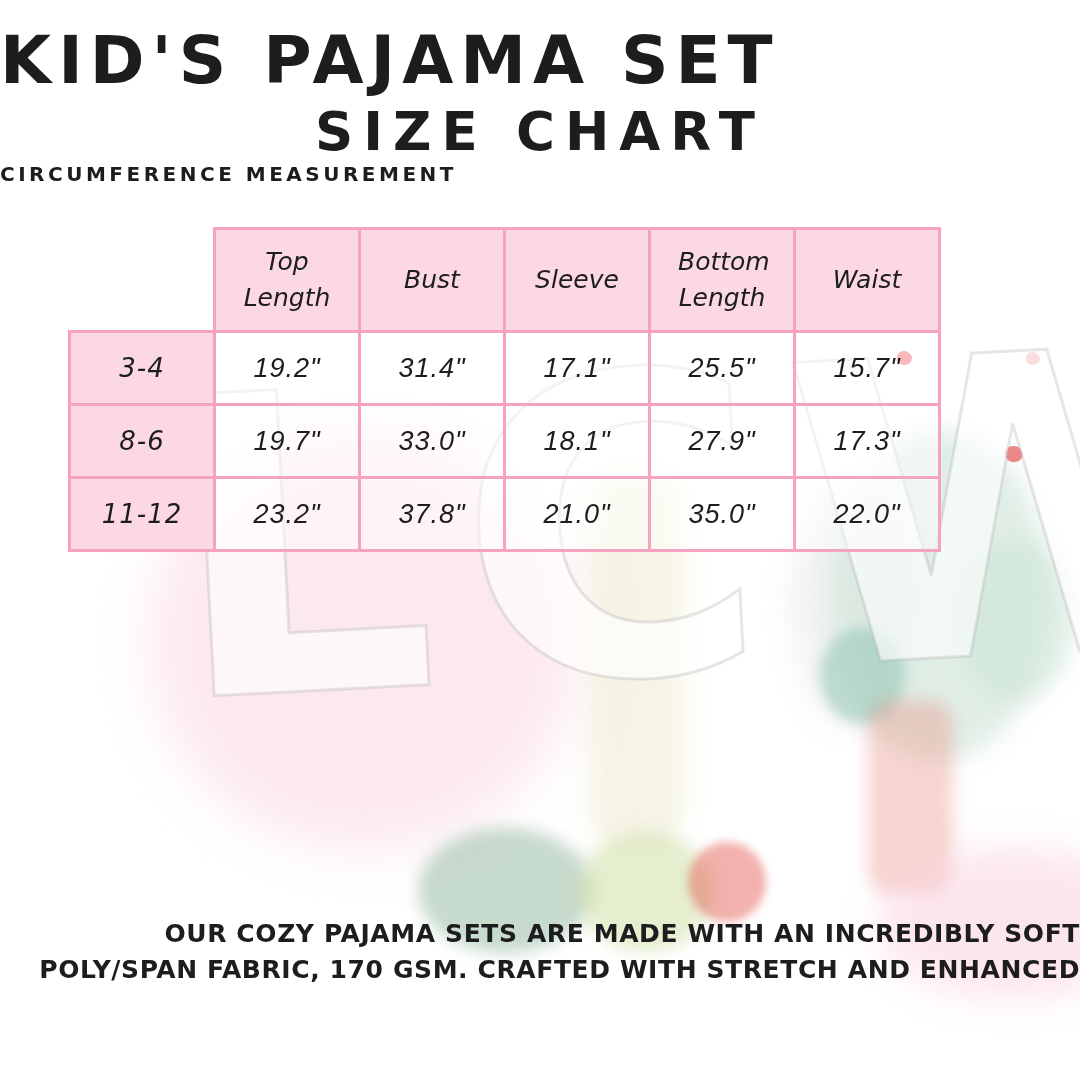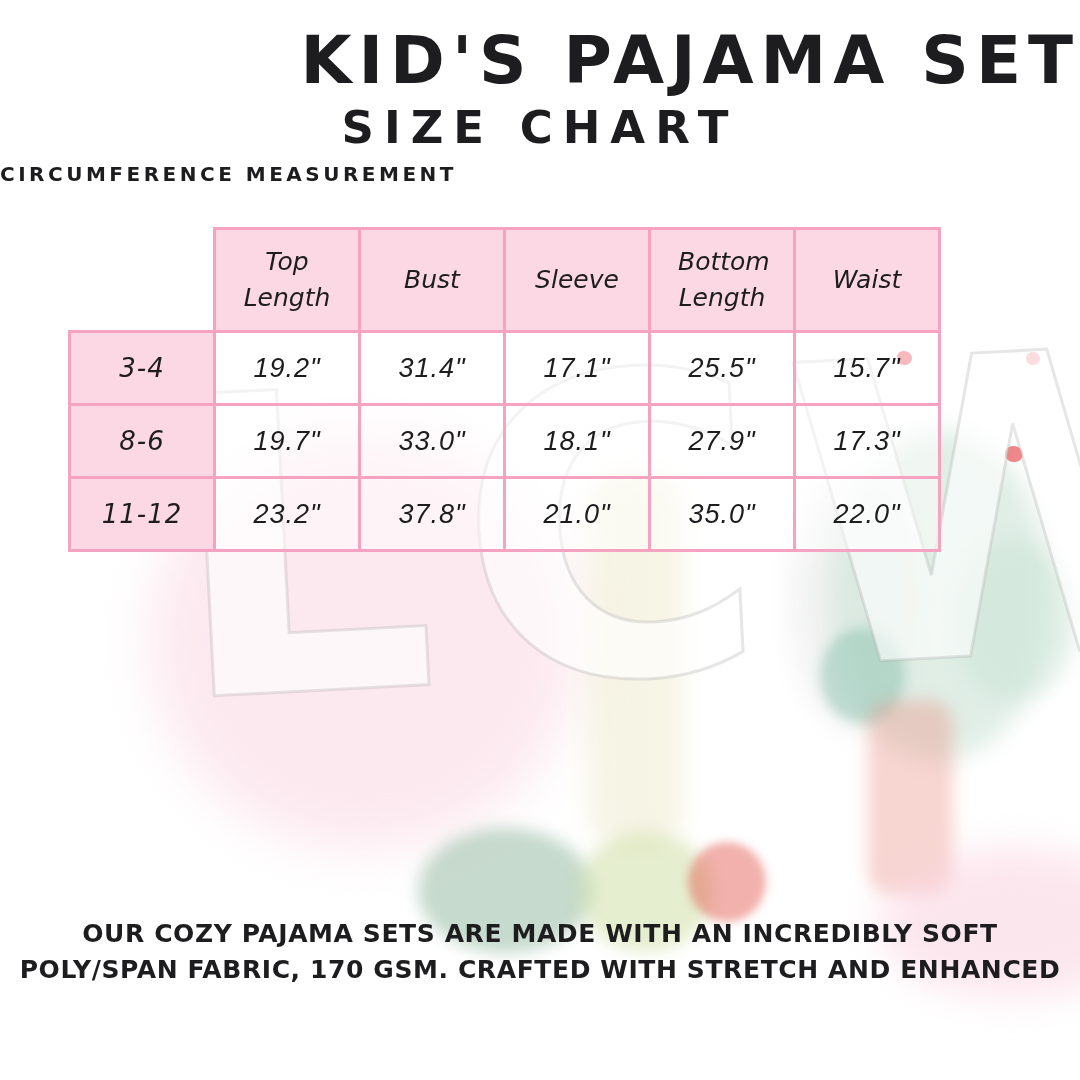--- a/index.html
+++ b/index.html
@@ -2,26 +2,26 @@
 <html><head>
 <meta charset="utf-8">
 <style>
   html,body{margin:0;padding:0;background:#ffffff;}
   .page{
     position:relative;width:1080px;height:1080px;background:#ffffff;
     overflow:hidden;font-family:"DejaVu Sans",sans-serif;color:#1d1d1f;
   }
   
   .title{
-    position:absolute;top:22px;left:0;right:0;text-align:right;
+    position:absolute;top:22px;left:0;right:0;text-align:left;
     font-size:66px;font-weight:700;letter-spacing:7px;white-space:nowrap;
   }
   .subtitle{
     position:absolute;top:101px;left:0;right:0;text-align:center;
-    font-size:45px;font-weight:700;letter-spacing:10px;white-space:nowrap;
+    font-size:53px;font-weight:700;letter-spacing:10px;white-space:nowrap;
   }
   .tagline{
     position:absolute;top:162px;left:0;right:0;text-align:left;
     font-size:20px;font-weight:700;letter-spacing:3.5px;white-space:nowrap;
   }
   
   .wm-layer{position:absolute;inset:0;z-index:0;}
   .blob{position:absolute;border-radius:50%;}
   .blob-pink-wash   {left:150px;top:430px;width:430px;height:420px;background:rgba(249,211,224,0.50);filter:blur(26px);}
   .blob-beige-strip {left:588px;top:470px;width:95px;height:380px;border-radius:40px;background:rgba(236,230,198,0.45);filter:blur(12px);}
@@ -66,21 +66,21 @@
   .size-chart tbody td{
     background:rgba(255,255,255,0.50);
     font-family:"Liberation Sans",sans-serif;
     font-size:27px;letter-spacing:1px;
   }
   
   .description{
     position:absolute;top:916px;left:0;right:0;z-index:1;text-align:center;
     font-weight:700;font-size:25px;letter-spacing:0.6px;line-height:36px;
   }
-  .description div{white-space:nowrap;}
+  .description div{white-space:nowrap;text-align:right;}
 </style>
 </head>
 <body>
 
 <div class="page">
 
   <div class="wm-layer">
     <div class="blob blob-pink-wash"></div>
     <div class="blob blob-beige-strip"></div>
     <div class="blob blob-speckle"></div>

